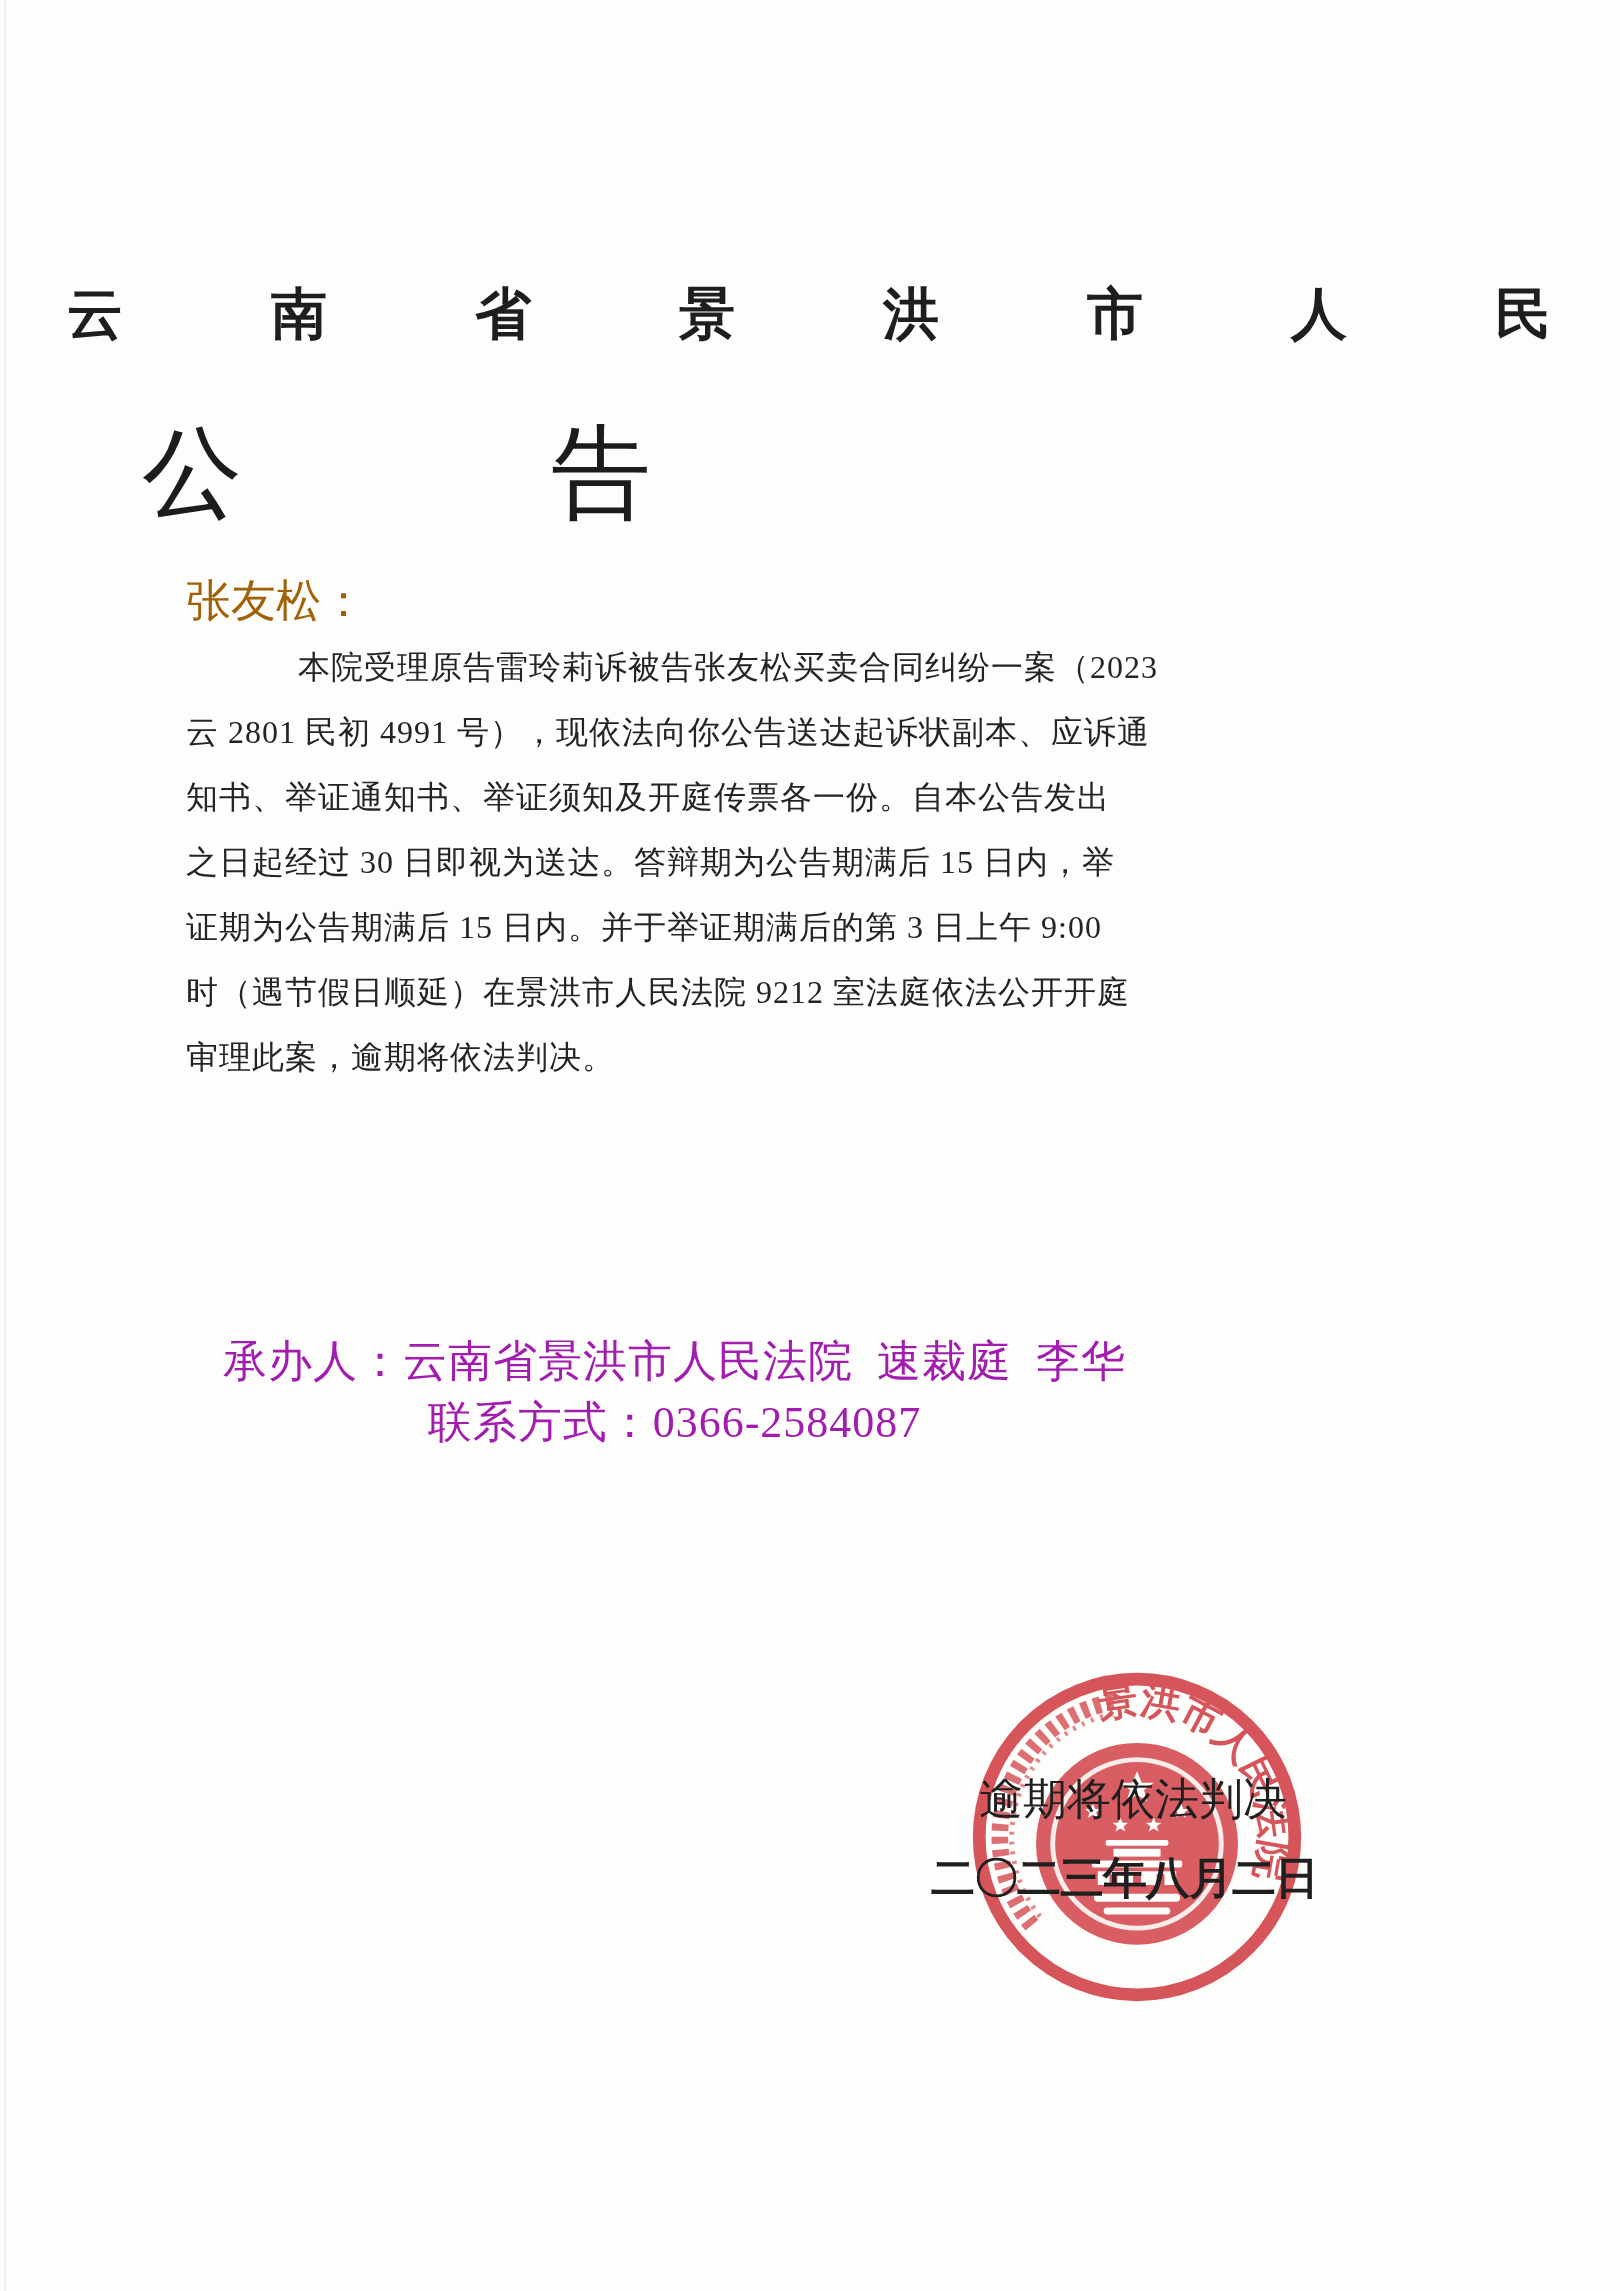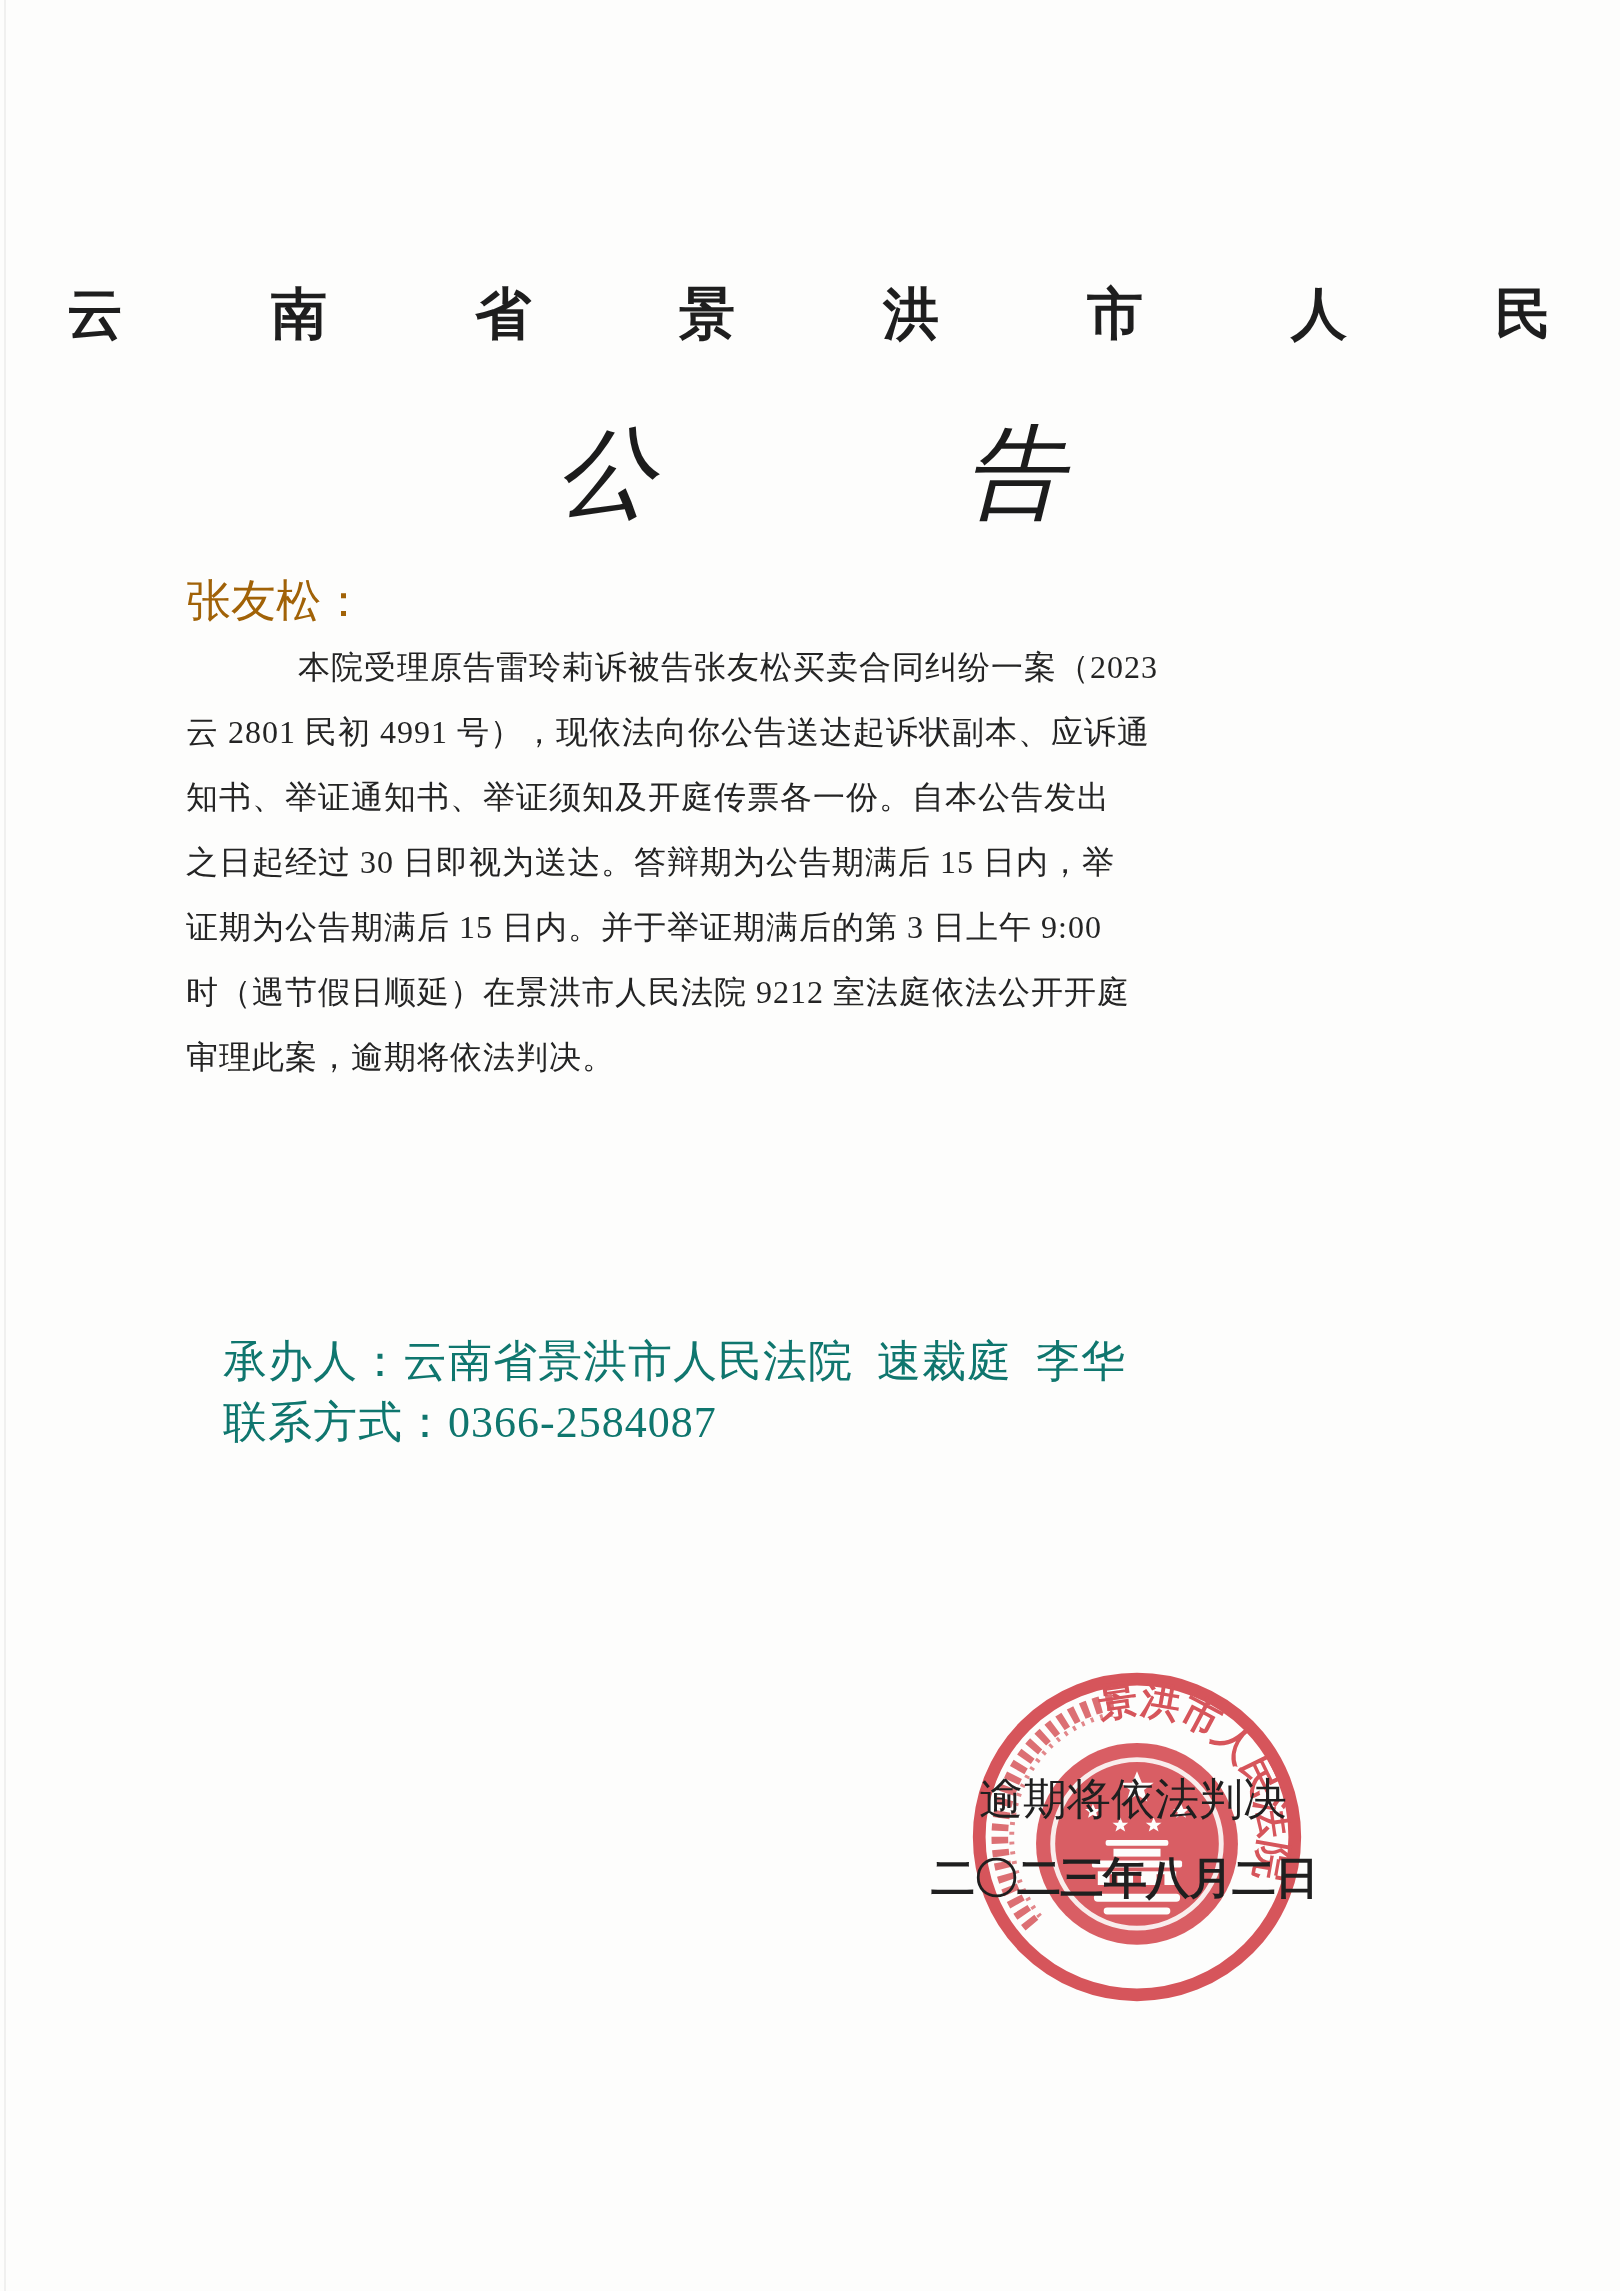--- a/index.html
+++ b/index.html
@@ -19,40 +19,39 @@
   .court-title{
     position:absolute;top:277px;left:0;right:0;
     text-align:center;
     font-size:56px;font-weight:700;
     letter-spacing:67px;padding-left:67px;
     color:#1e1e1e;
     white-space:pre;
   }
   .notice-heading{
     position:absolute;top:407px;left:0;right:0;
-    text-align:center;
+    text-align:left;
     font-size:100px;font-weight:400;
     letter-spacing:142px;padding-left:142px;
     color:#1c1c1c;
     white-space:pre;
-    font-style:italic;
   }
   .addressee{
     position:absolute;left:186px;top:571px;
     font-size:45px;color:#a16207;white-space:pre;
   }
   .body-block{
     position:absolute;left:186px;top:635px;width:1264px;
     font-size:32px;line-height:65px;color:#242424;
   }
   .body-line{white-space:pre;letter-spacing:1px;}
   .body-line.indent{padding-left:112px;}
   .handler-block{
     position:absolute;left:223px;top:1331px;
-    font-size:44px;line-height:61px;color:#0f766e;
+    font-size:44px;line-height:61px;color:#a21caf;text-align:center;
   }
   .handler-block div{white-space:pre;letter-spacing:1px;}
   .signature-court{
     position:absolute;left:979px;top:1770px;
     font-size:44px;letter-spacing:0px;color:#1f1f1f;
     z-index:3;white-space:pre;
   }
   .signature-date{
     position:absolute;left:931px;top:1849px;
     font-size:44px;letter-spacing:-1px;color:#1f1f1f;

